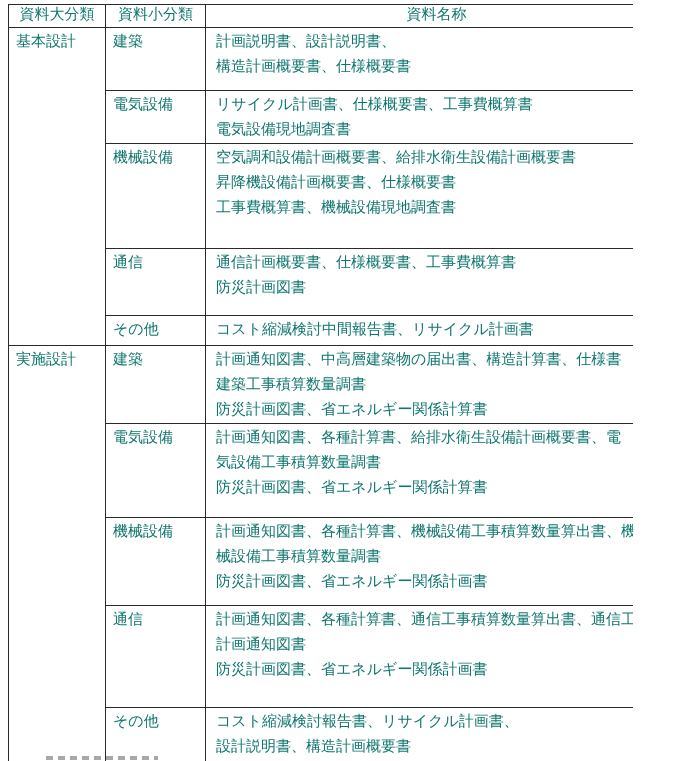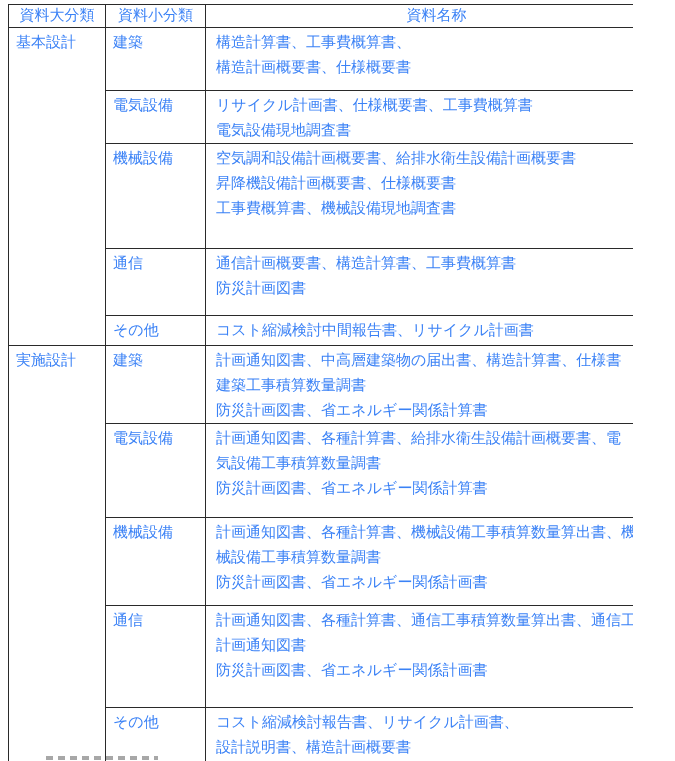--- a/index.html
+++ b/index.html
@@ -5,22 +5,22 @@
   html, body {
     margin: 0;
     padding: 0;
     background: #ffffff;
   }
   .page {
     position: relative;
     width: 633px;
     height: 761px;
     background: #ffffff;
-    font-family: Liberation Serif, serif;
-    color: #3b82f6;
+    font-family: Liberation Mono, monospace;
+    color: #0f766e;
     overflow: hidden;
   }
   table.doc-table {
     position: absolute;
     left: 8px;
     top: 4px;
     width: 659px;
     border-collapse: collapse;
     table-layout: fixed;
     font-size: 15px;
@@ -80,21 +80,21 @@
         <th>資料大分類</th>
         <th>資料小分類</th>
         <th>資料名称</th>
       </tr>
     </thead>
     <tbody id="tbody">
         <tr style="height: 63px;">
           <td class="cell-major" rowspan="5">基本設計</td>
           <td class="cell-minor">建築</td>
           <td class="cell-docs">
-            <div class="doc-line">構造計算書、工事費概算書、</div>
+            <div class="doc-line">計画説明書、設計説明書、</div>
             <div class="doc-line">構造計画概要書、仕様概要書</div>
           </td>
         </tr>
         <tr style="height: 50px;">
           <td class="cell-minor">電気設備</td>
           <td class="cell-docs">
             <div class="doc-line">リサイクル計画書、仕様概要書、工事費概算書</div>
             <div class="doc-line">電気設備現地調査書</div>
           </td>
         </tr>
@@ -102,21 +102,21 @@
           <td class="cell-minor">機械設備</td>
           <td class="cell-docs">
             <div class="doc-line">空気調和設備計画概要書、給排水衛生設備計画概要書</div>
             <div class="doc-line">昇降機設備計画概要書、仕様概要書</div>
             <div class="doc-line">工事費概算書、機械設備現地調査書</div>
           </td>
         </tr>
         <tr style="height: 67px;">
           <td class="cell-minor">通信</td>
           <td class="cell-docs">
-            <div class="doc-line">通信計画概要書、構造計算書、工事費概算書</div>
+            <div class="doc-line">通信計画概要書、仕様概要書、工事費概算書</div>
             <div class="doc-line">防災計画図書</div>
           </td>
         </tr>
         <tr style="height: 30px;">
           <td class="cell-minor">その他</td>
           <td class="cell-docs">
             <div class="doc-line">コスト縮減検討中間報告書、リサイクル計画書</div>
           </td>
         </tr>
         <tr style="height: 70px;">

